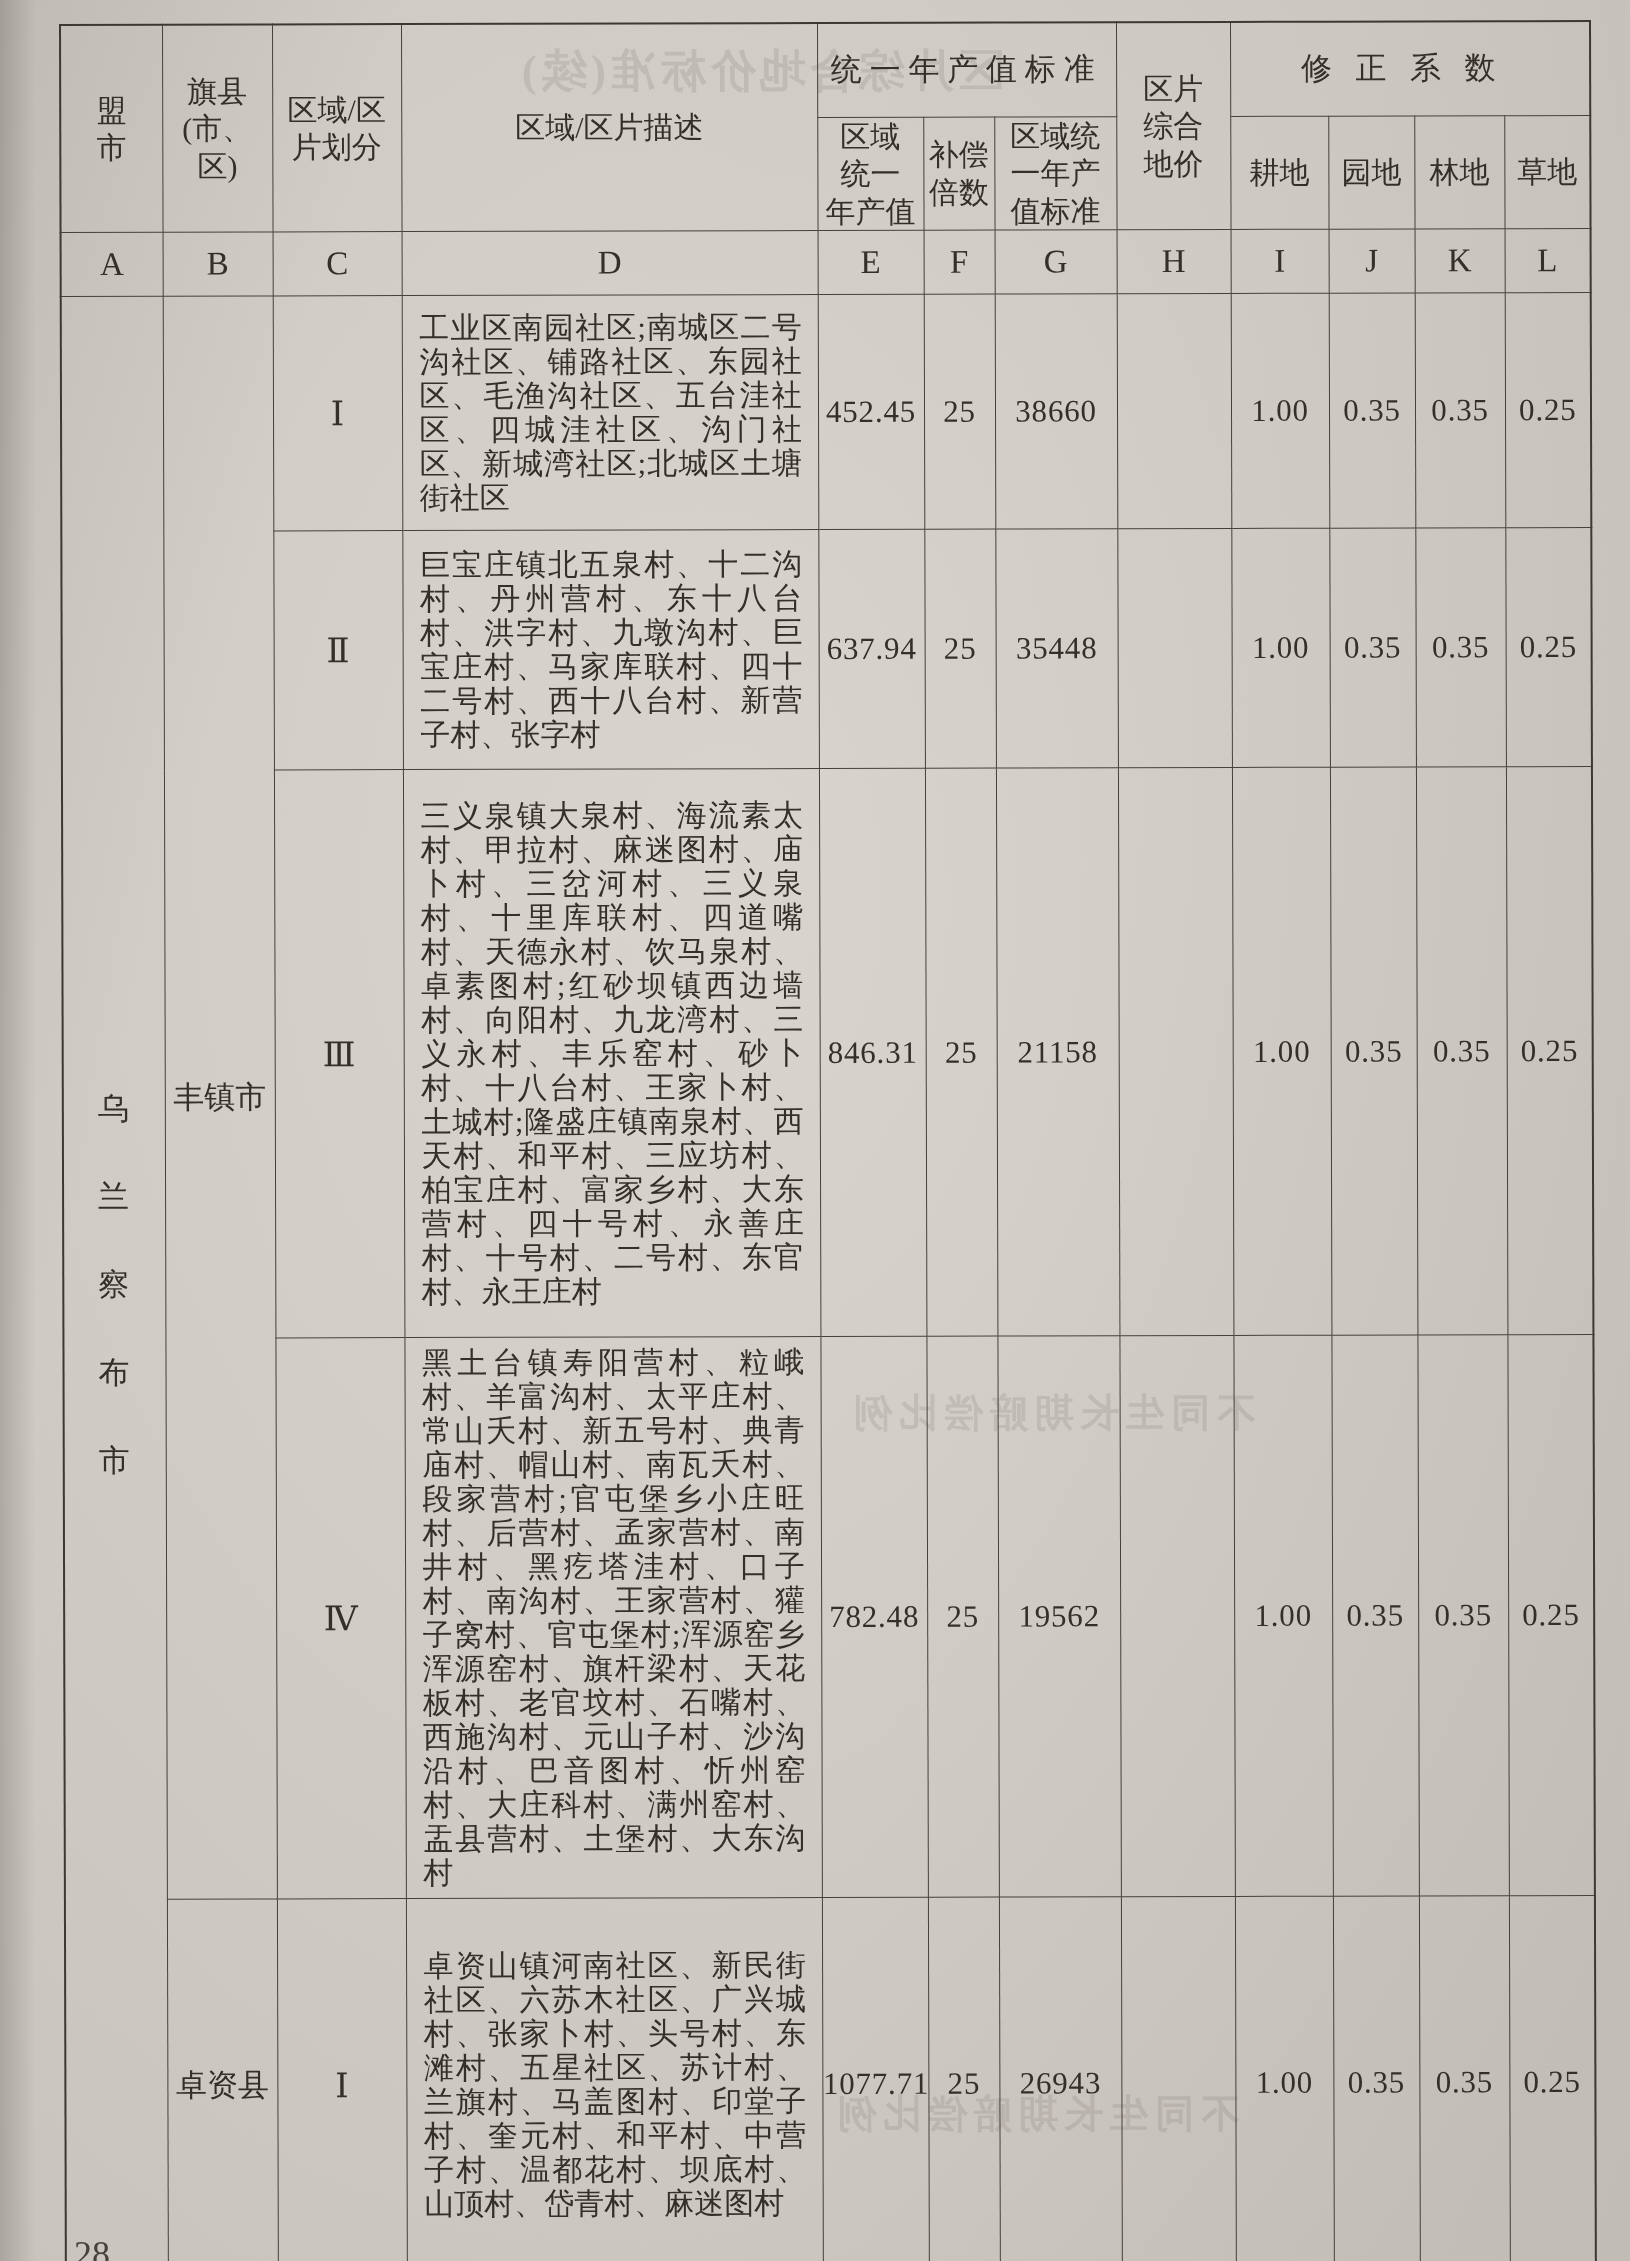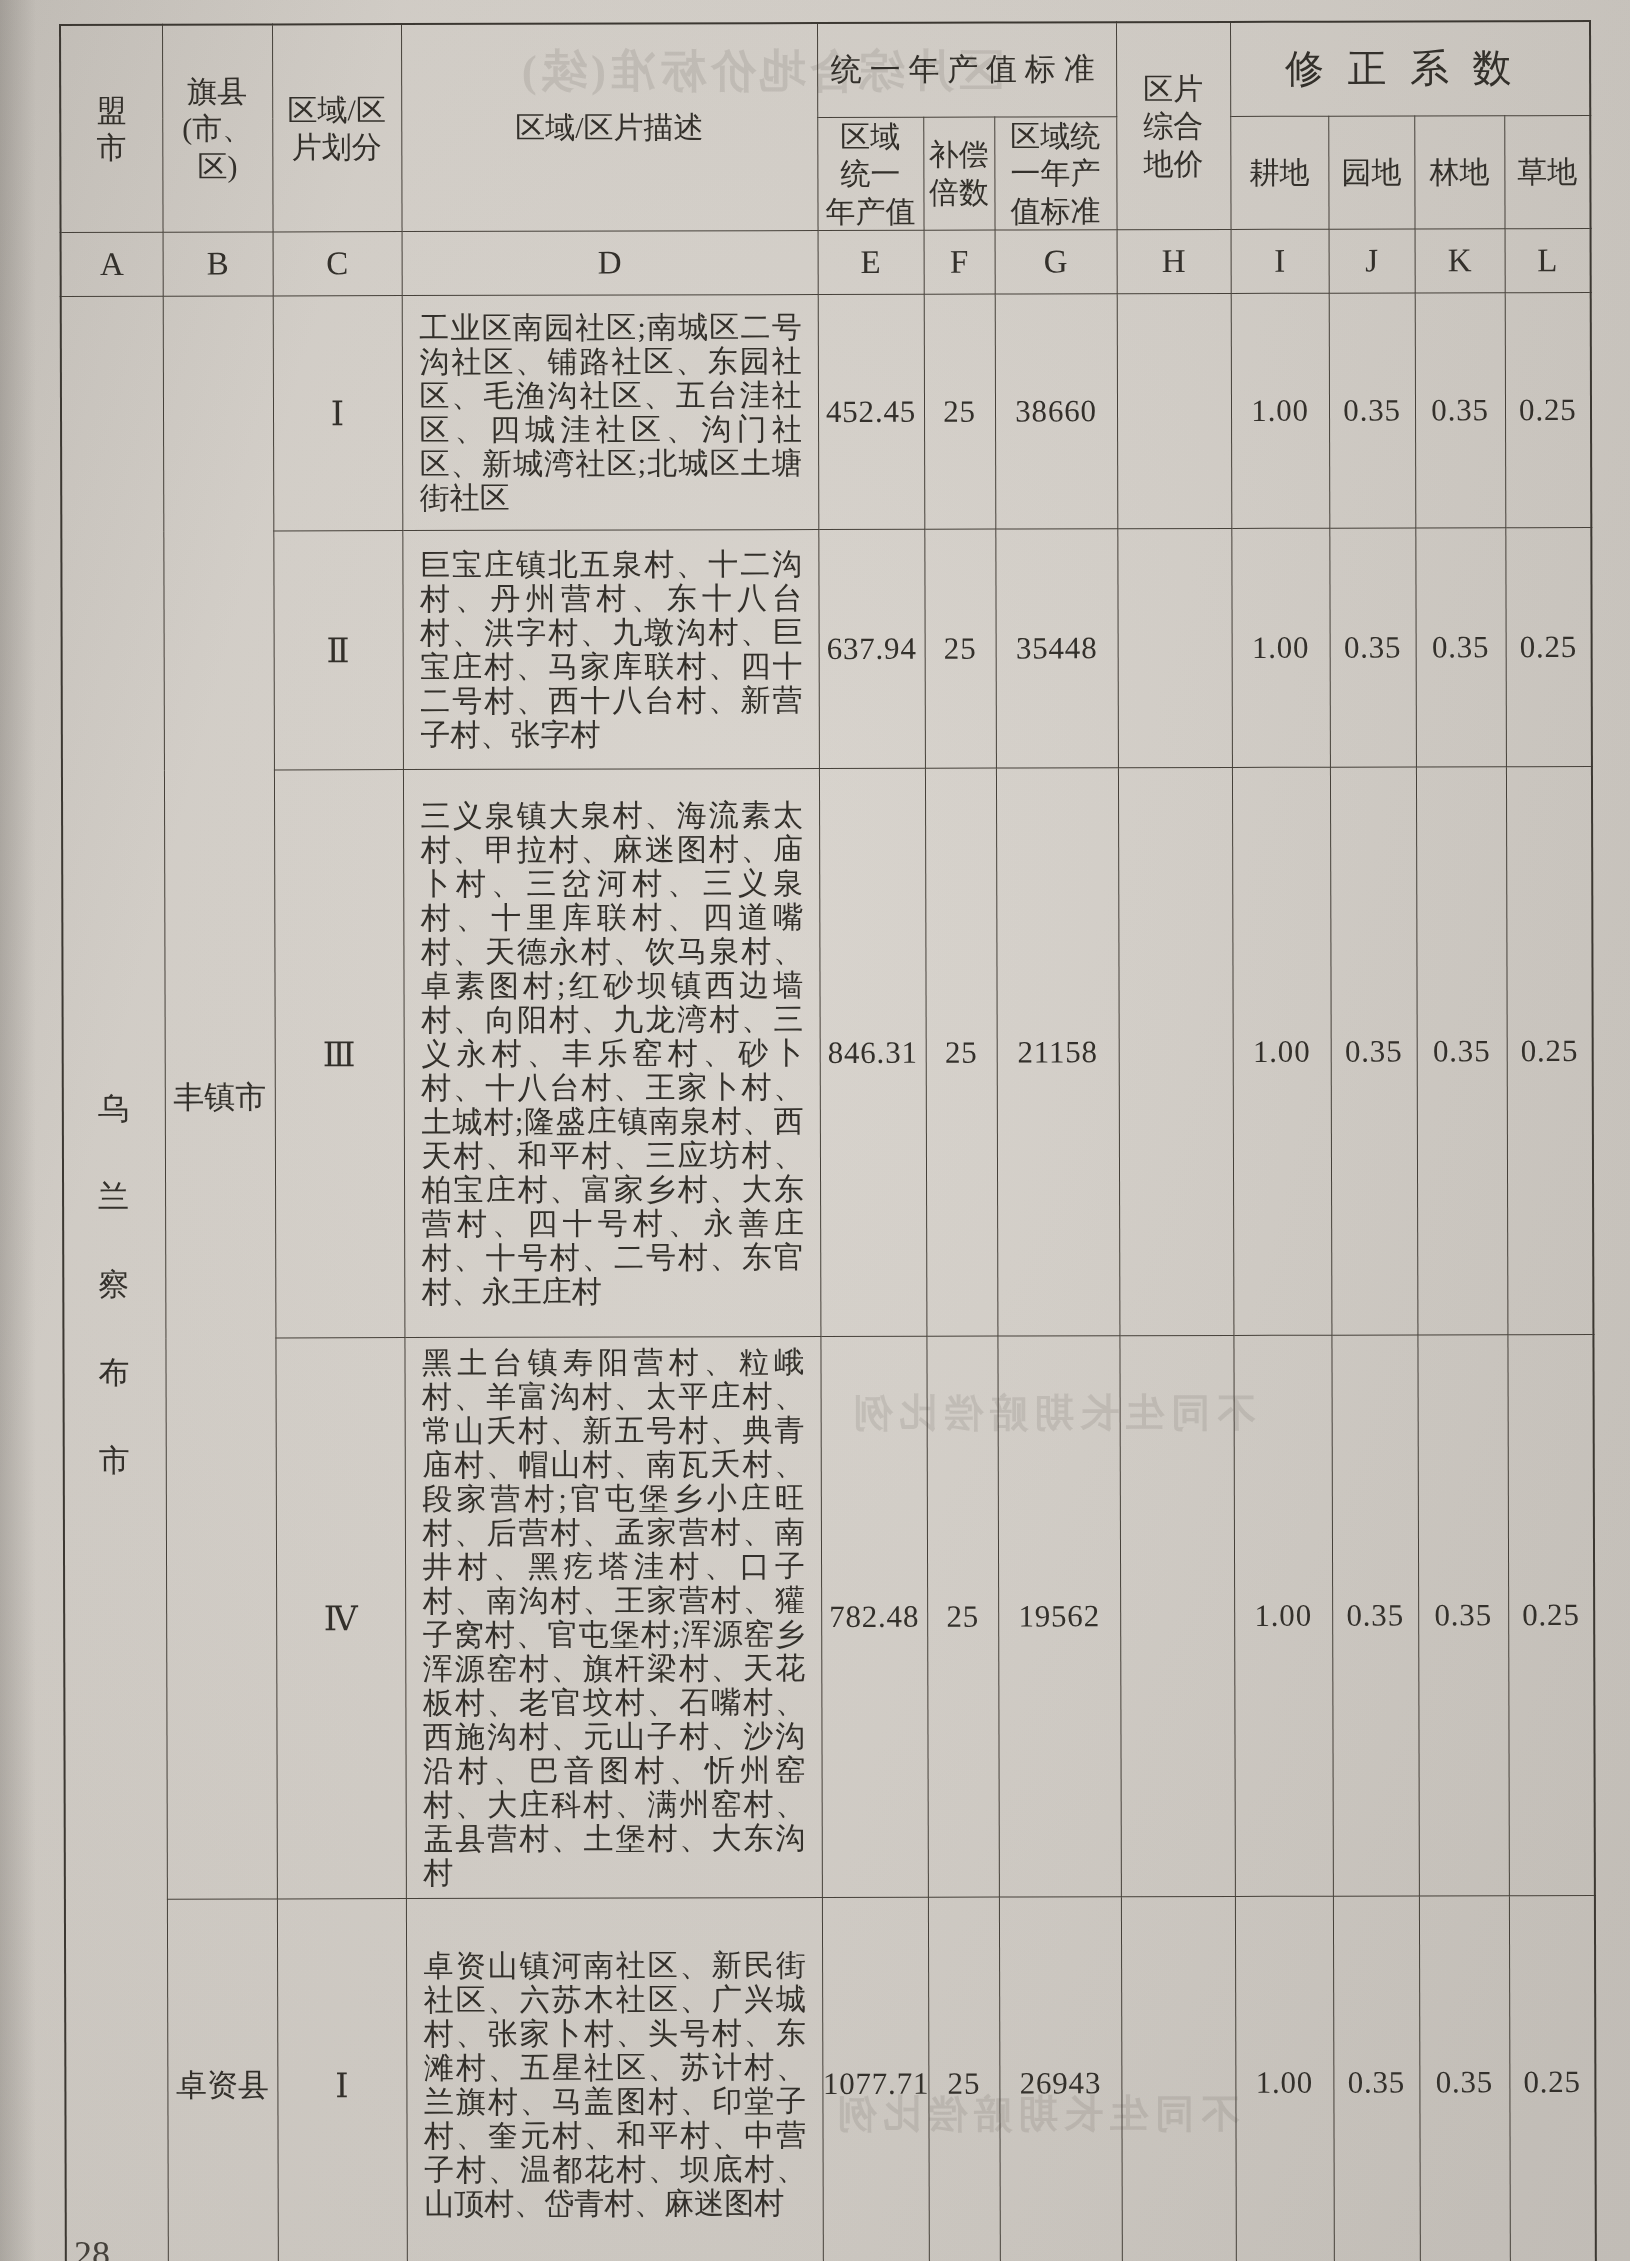--- a/index.html
+++ b/index.html
@@ -41,21 +41,21 @@
   .hdr{
     font-size:30px;
     line-height:1.25;
     white-space:pre-line;
   }
   .hdr-group{
     font-size:31px;
     letter-spacing:7.8px;
   }
   .hdr-group-wide{
-    font-size:39px;
+    font-size:31px;
     letter-spacing:23.5px;
   }
   .c-letter{
     font-size:33px;
     height:63px;
     font-family:"Liberation Serif","DejaVu Serif",serif;
   }
   .c-league{
     font-size:31px;
     white-space:pre-line;

